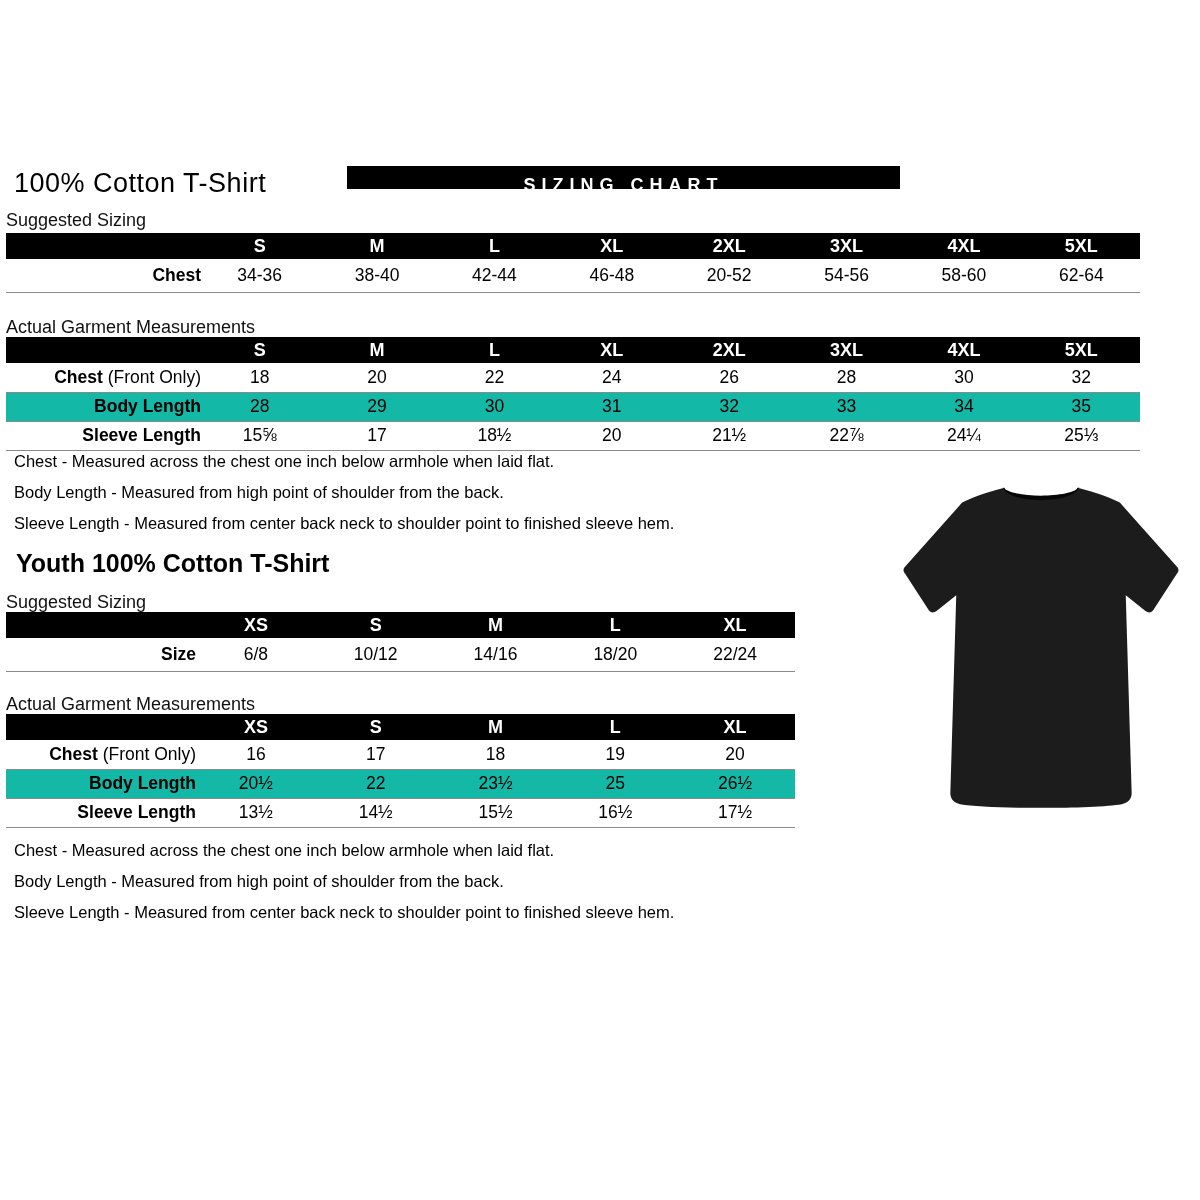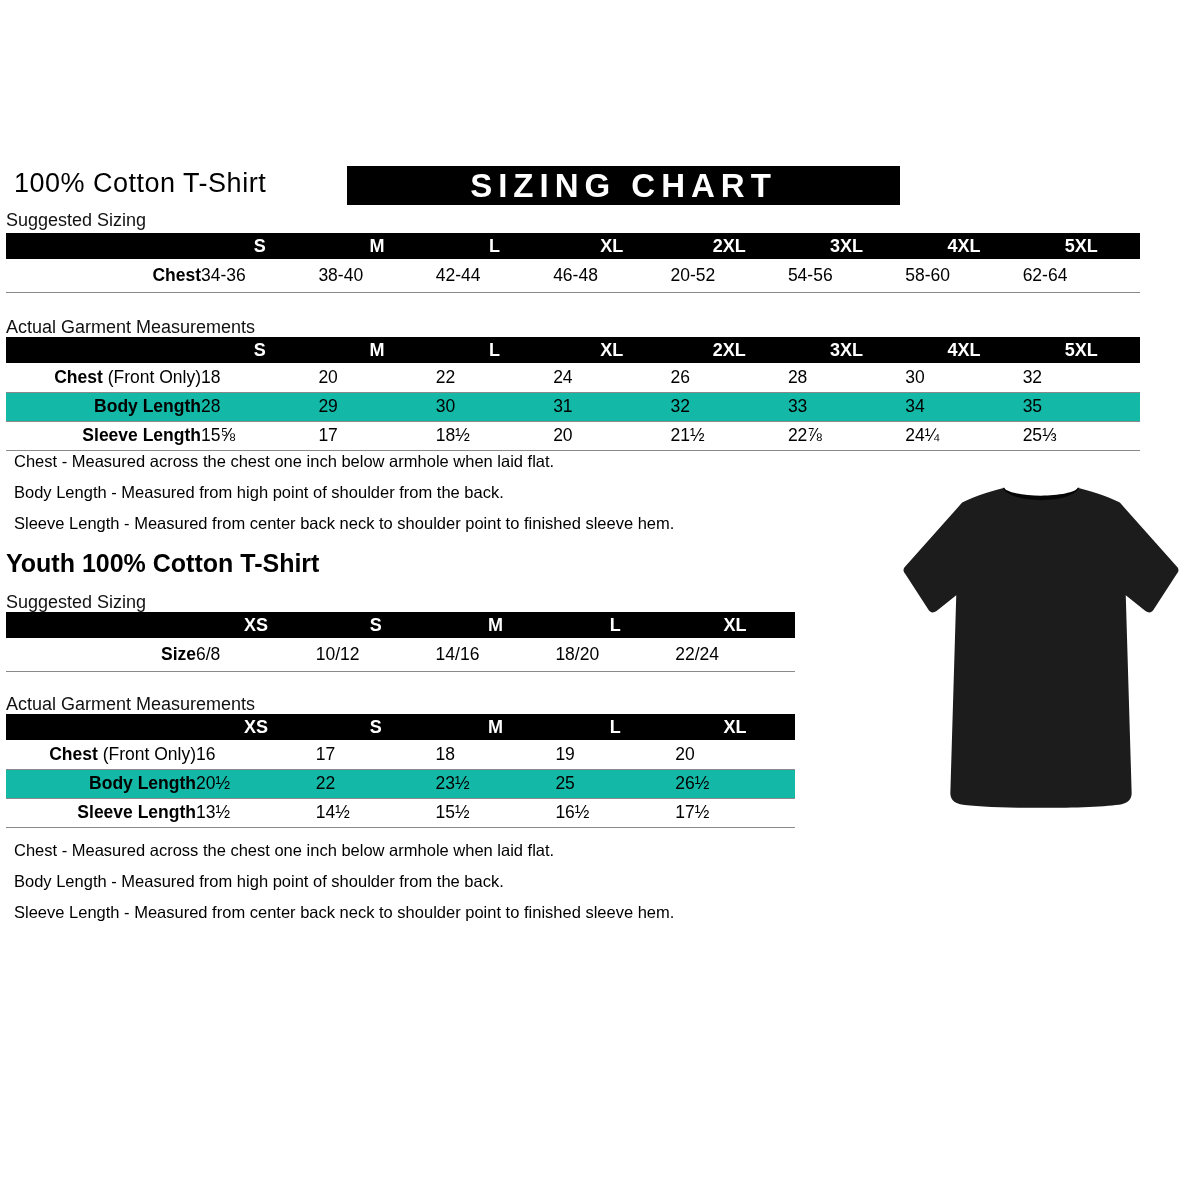--- a/index.html
+++ b/index.html
@@ -6,22 +6,22 @@
   html,body { background:#fff; }
   body {
     width:1200px; height:1200px;
     font-family:"Liberation Sans", sans-serif;
     color:#000; position:relative; overflow:hidden;
   }
   .abs { position:absolute; }
 
   .title { left:14px; top:168px; font-size:27px; font-weight:400; letter-spacing:0.5px; }
   .banner {
-    left:347px; top:166px; width:553px; height:39px;
-    background:#000; color:#fff; font-weight:bold; font-size:33px;
+    left:347px; top:166px; width:553px; height:23px;
+    background:#000; color:#fff; font-weight:bold; font-size:18px;
     letter-spacing:6px; text-align:center; line-height:39px;
   }
 
   .section-label { font-size:18px; color:#111; }
   .lbl-adult-suggested { left:6px; top:210px; }
   .lbl-adult-garment   { left:6px; top:317px; }
   .lbl-youth-suggested { left:6px; top:592px; }
   .lbl-youth-garment   { left:6px; top:694px; }
 
   table.sizes { position:absolute; border-collapse:collapse; table-layout:fixed; }
@@ -30,35 +30,35 @@
   .pos-youth-suggested { left:6px; top:612px; }
   .pos-youth-garment   { left:6px; top:714px; }
 
   table.w-adult { width:1134px; }
   table.w-youth { width:789px; }
 
   .sizes thead th {
     background:#000; color:#fff; font-weight:bold; font-size:18px;
     height:26px; padding:0; text-align:center;
   }
-  .sizes tbody td { font-size:17.5px; height:29px; text-align:left; padding:0; }
+  .sizes tbody td { font-size:17.5px; height:29px; text-align:center; padding:0; }
   .suggested tbody td { height:33px; }
   .sizes tbody tr { border-bottom:1px solid #8a8a8a; }
   .sizes .rowlabel { text-align:right; padding-left:9px; font-weight:bold; }
   .w-adult .rowlabel { width:195px; }
   .w-youth .rowlabel { width:190px; }
   .rowlabel .suffix { font-weight:400; }
   .garment tbody tr:nth-child(2) td { background:#14b8a6; }
 
   .notes { width:840px; }
   .notes p { font-size:16.5px; line-height:19px; margin:0 0 12px 0; color:#000; }
   .pos-adult-notes { left:14px; top:452px; }
   .pos-youth-notes { left:14px; top:841px; }
 
-  .youth-title { left:6px; top:549px; font-size:25px; font-weight:bold; }
+  .youth-title { left:16px; top:549px; font-size:25px; font-weight:bold; }
 
   .tshirt { left:893px; top:476px; width:296px; height:340px; }
 </style>
 </head>
 <body>
 
 <div>
 
   <h1 class="abs title">100% Cotton T-Shirt</h1>
   <div class="abs banner">SIZING CHART</div>

